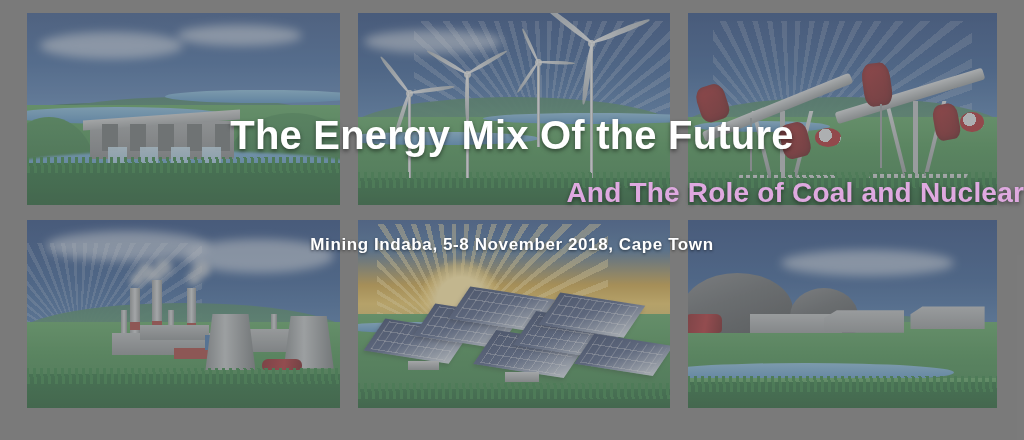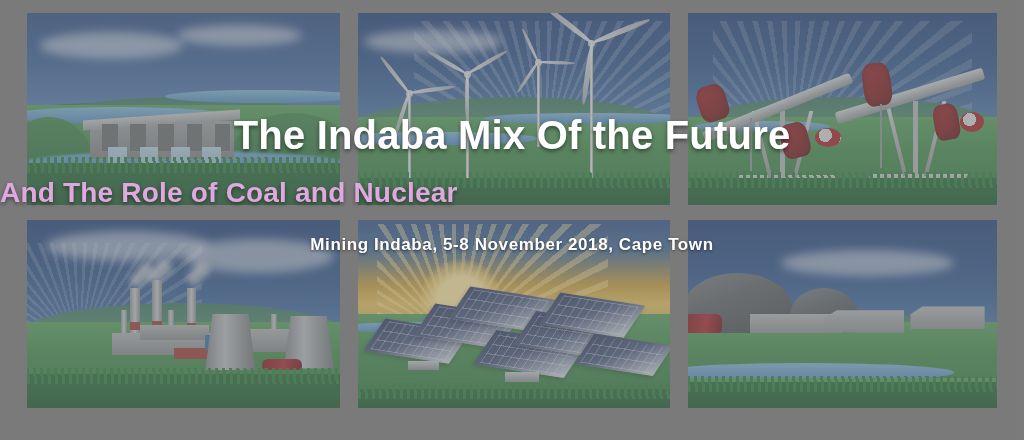--- a/index.html
+++ b/index.html
@@ -125,21 +125,21 @@
       background:linear-gradient(#47806e,#5c9a74);border-radius:50% 50% 0 0/100% 100% 0 0;}
 
   
   .veil{position:absolute;inset:0;background:rgba(123,123,123,.46);pointer-events:none;}
 
   
   .textblock{position:absolute;left:0;right:0;top:0;height:440px;pointer-events:none;}
   .title{position:absolute;left:0;right:0;top:113px;text-align:center;
       font-size:40px;font-weight:bold;color:#ffffff;letter-spacing:.2px;
       text-shadow:0 2px 4px rgba(0,0,0,.5);}
-  .subtitle{position:absolute;left:0;right:0;top:177px;text-align:left;
+  .subtitle{position:absolute;left:0;right:0;top:177px;text-align:right;
       font-size:28px;font-weight:bold;color:#dfa9e0;letter-spacing:.2px;
       text-shadow:0 2px 4px rgba(0,0,0,.45);}
   .eventline{position:absolute;left:0;right:0;top:235px;text-align:center;
       font-size:17px;font-weight:bold;color:#ffffff;letter-spacing:.6px;
       text-shadow:0 1px 3px rgba(0,0,0,.55);}
 </style>
 </head>
 <body>
 
 <div class="slide">
@@ -342,18 +342,18 @@
         <div class="field" style="height:16%;"></div>
         <div class="grass" style="height:14%;"></div>
       </div>
     </div>
 
   </div>
 
   <div class="veil"></div>
 
   <div class="textblock">
-    <div class="title">The Indaba Mix Of the Future</div>
+    <div class="title">The Energy Mix Of the Future</div>
     <div class="subtitle">And The Role of Coal and Nuclear</div>
     <div class="eventline">Mining Indaba, 5-8 November 2018, Cape Town</div>
   </div>
 
 </div>
 
 </body></html>

